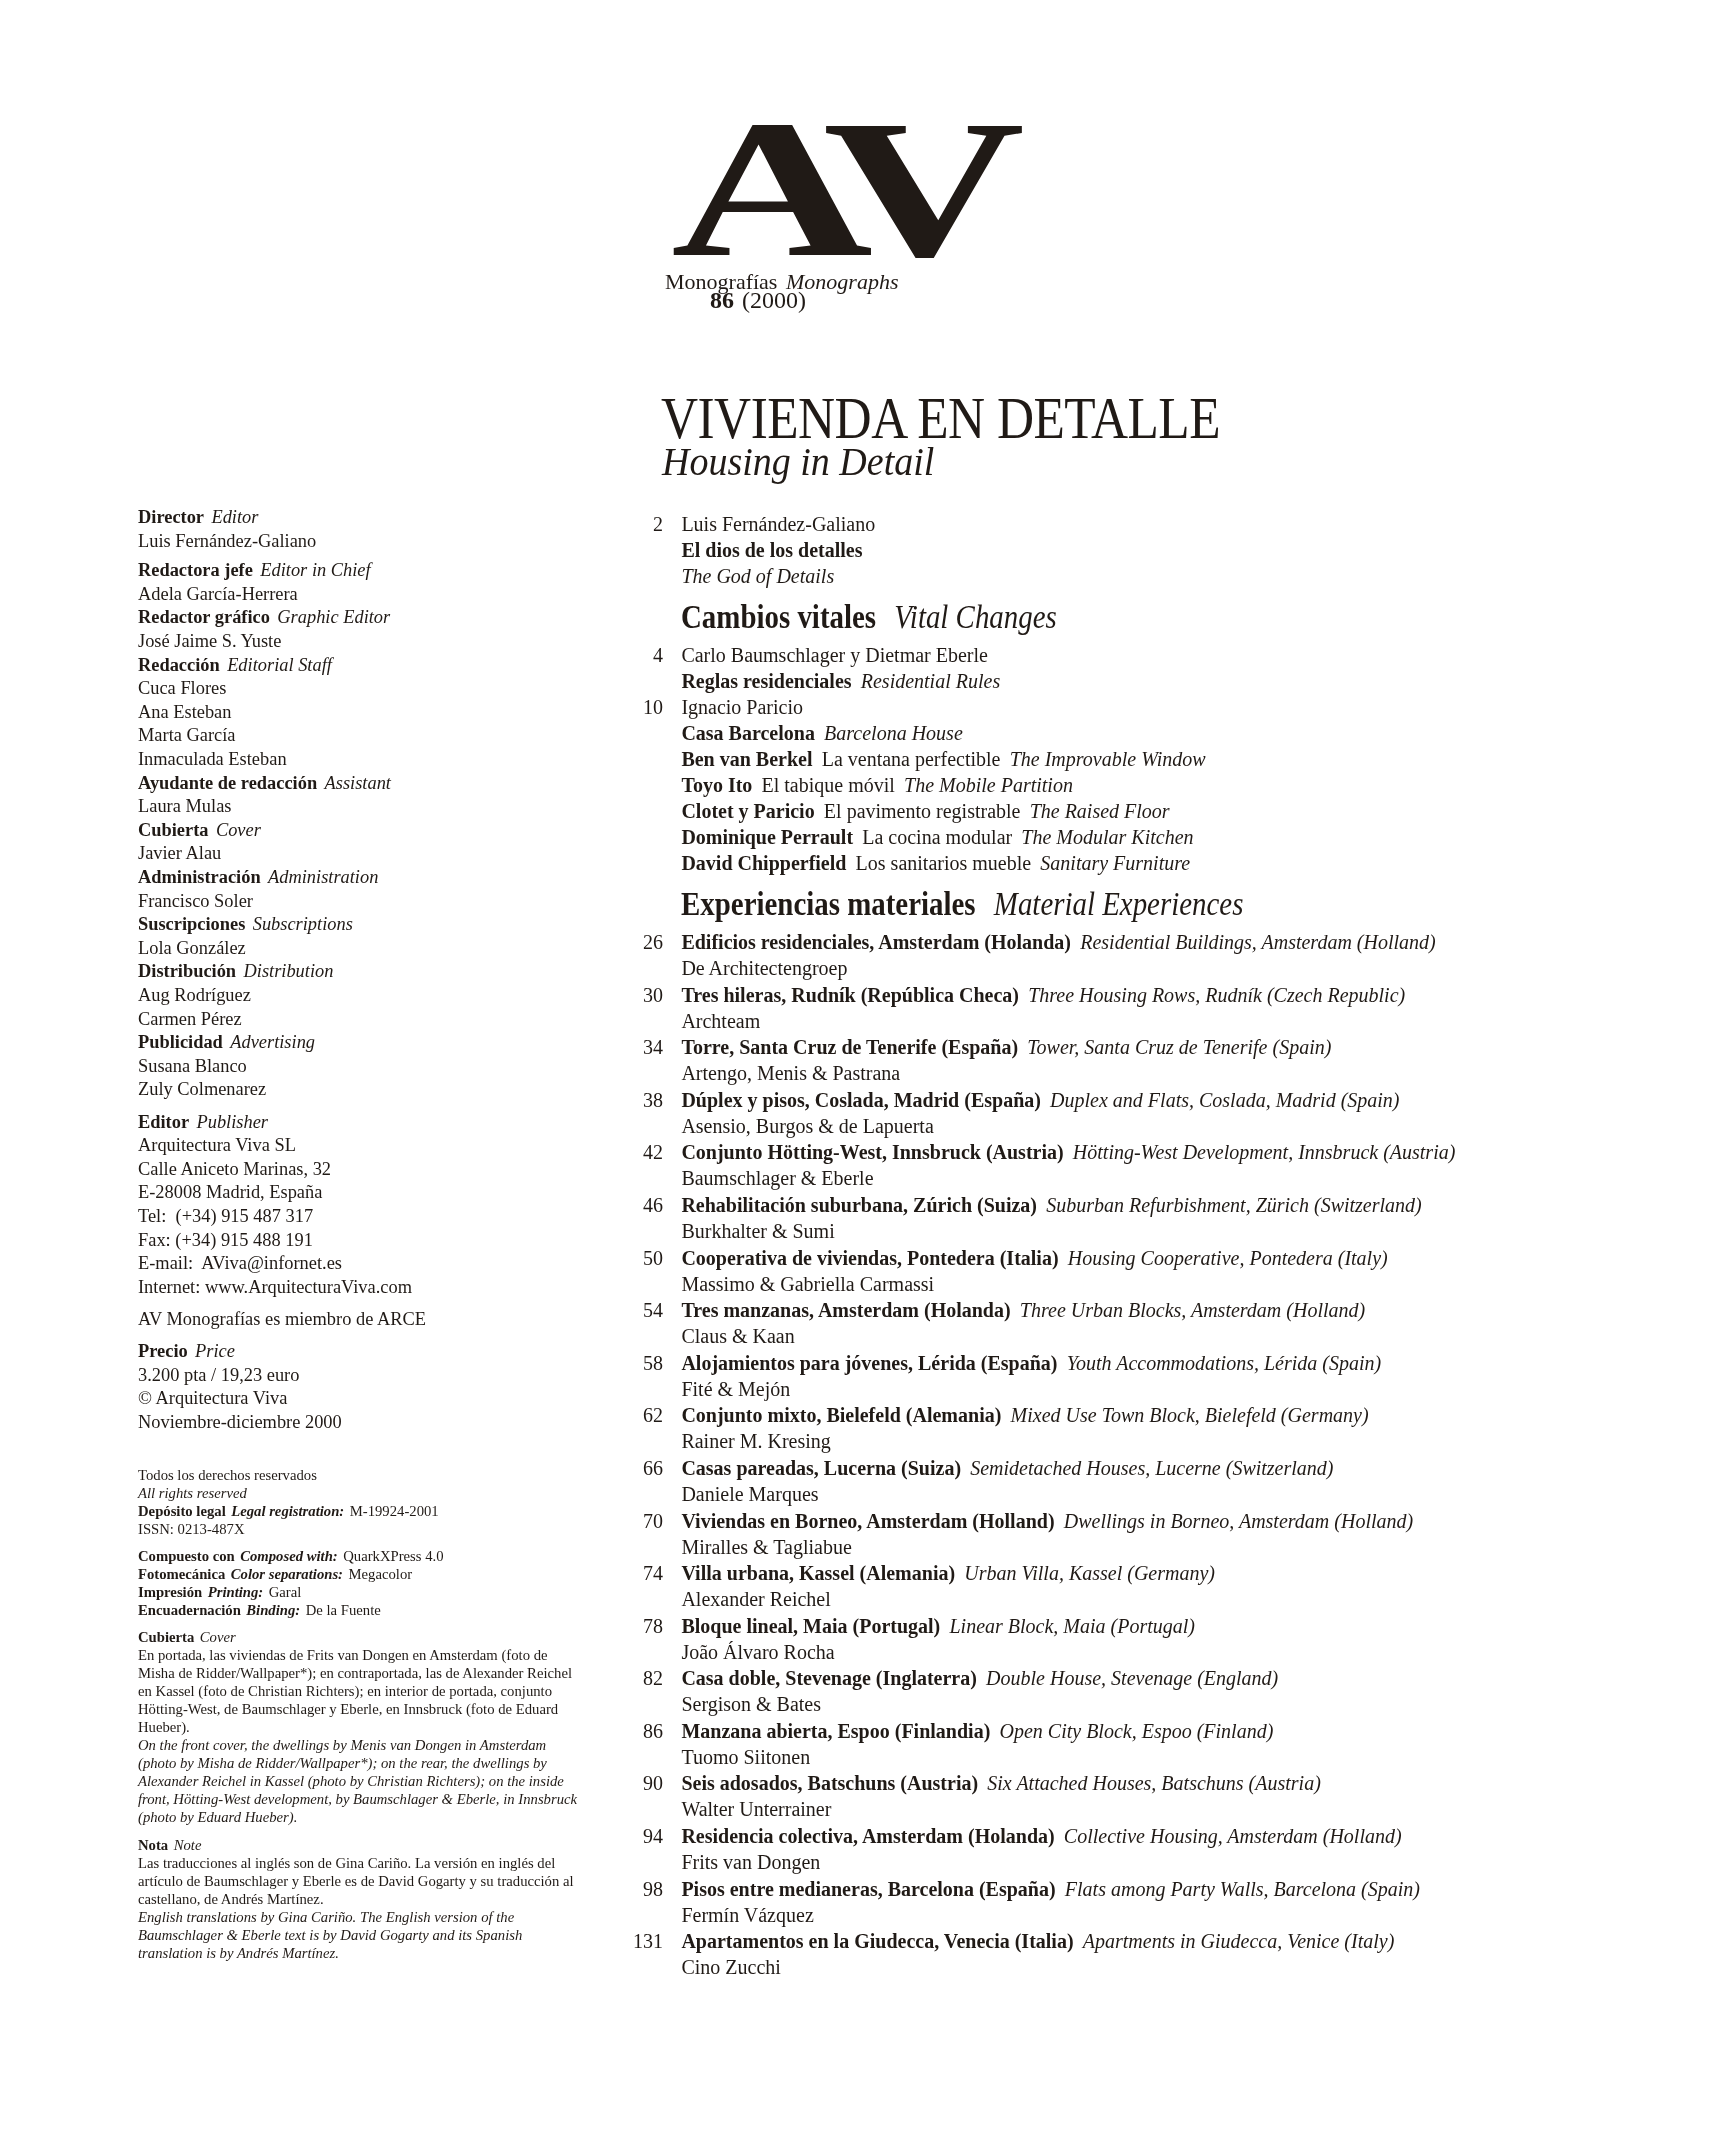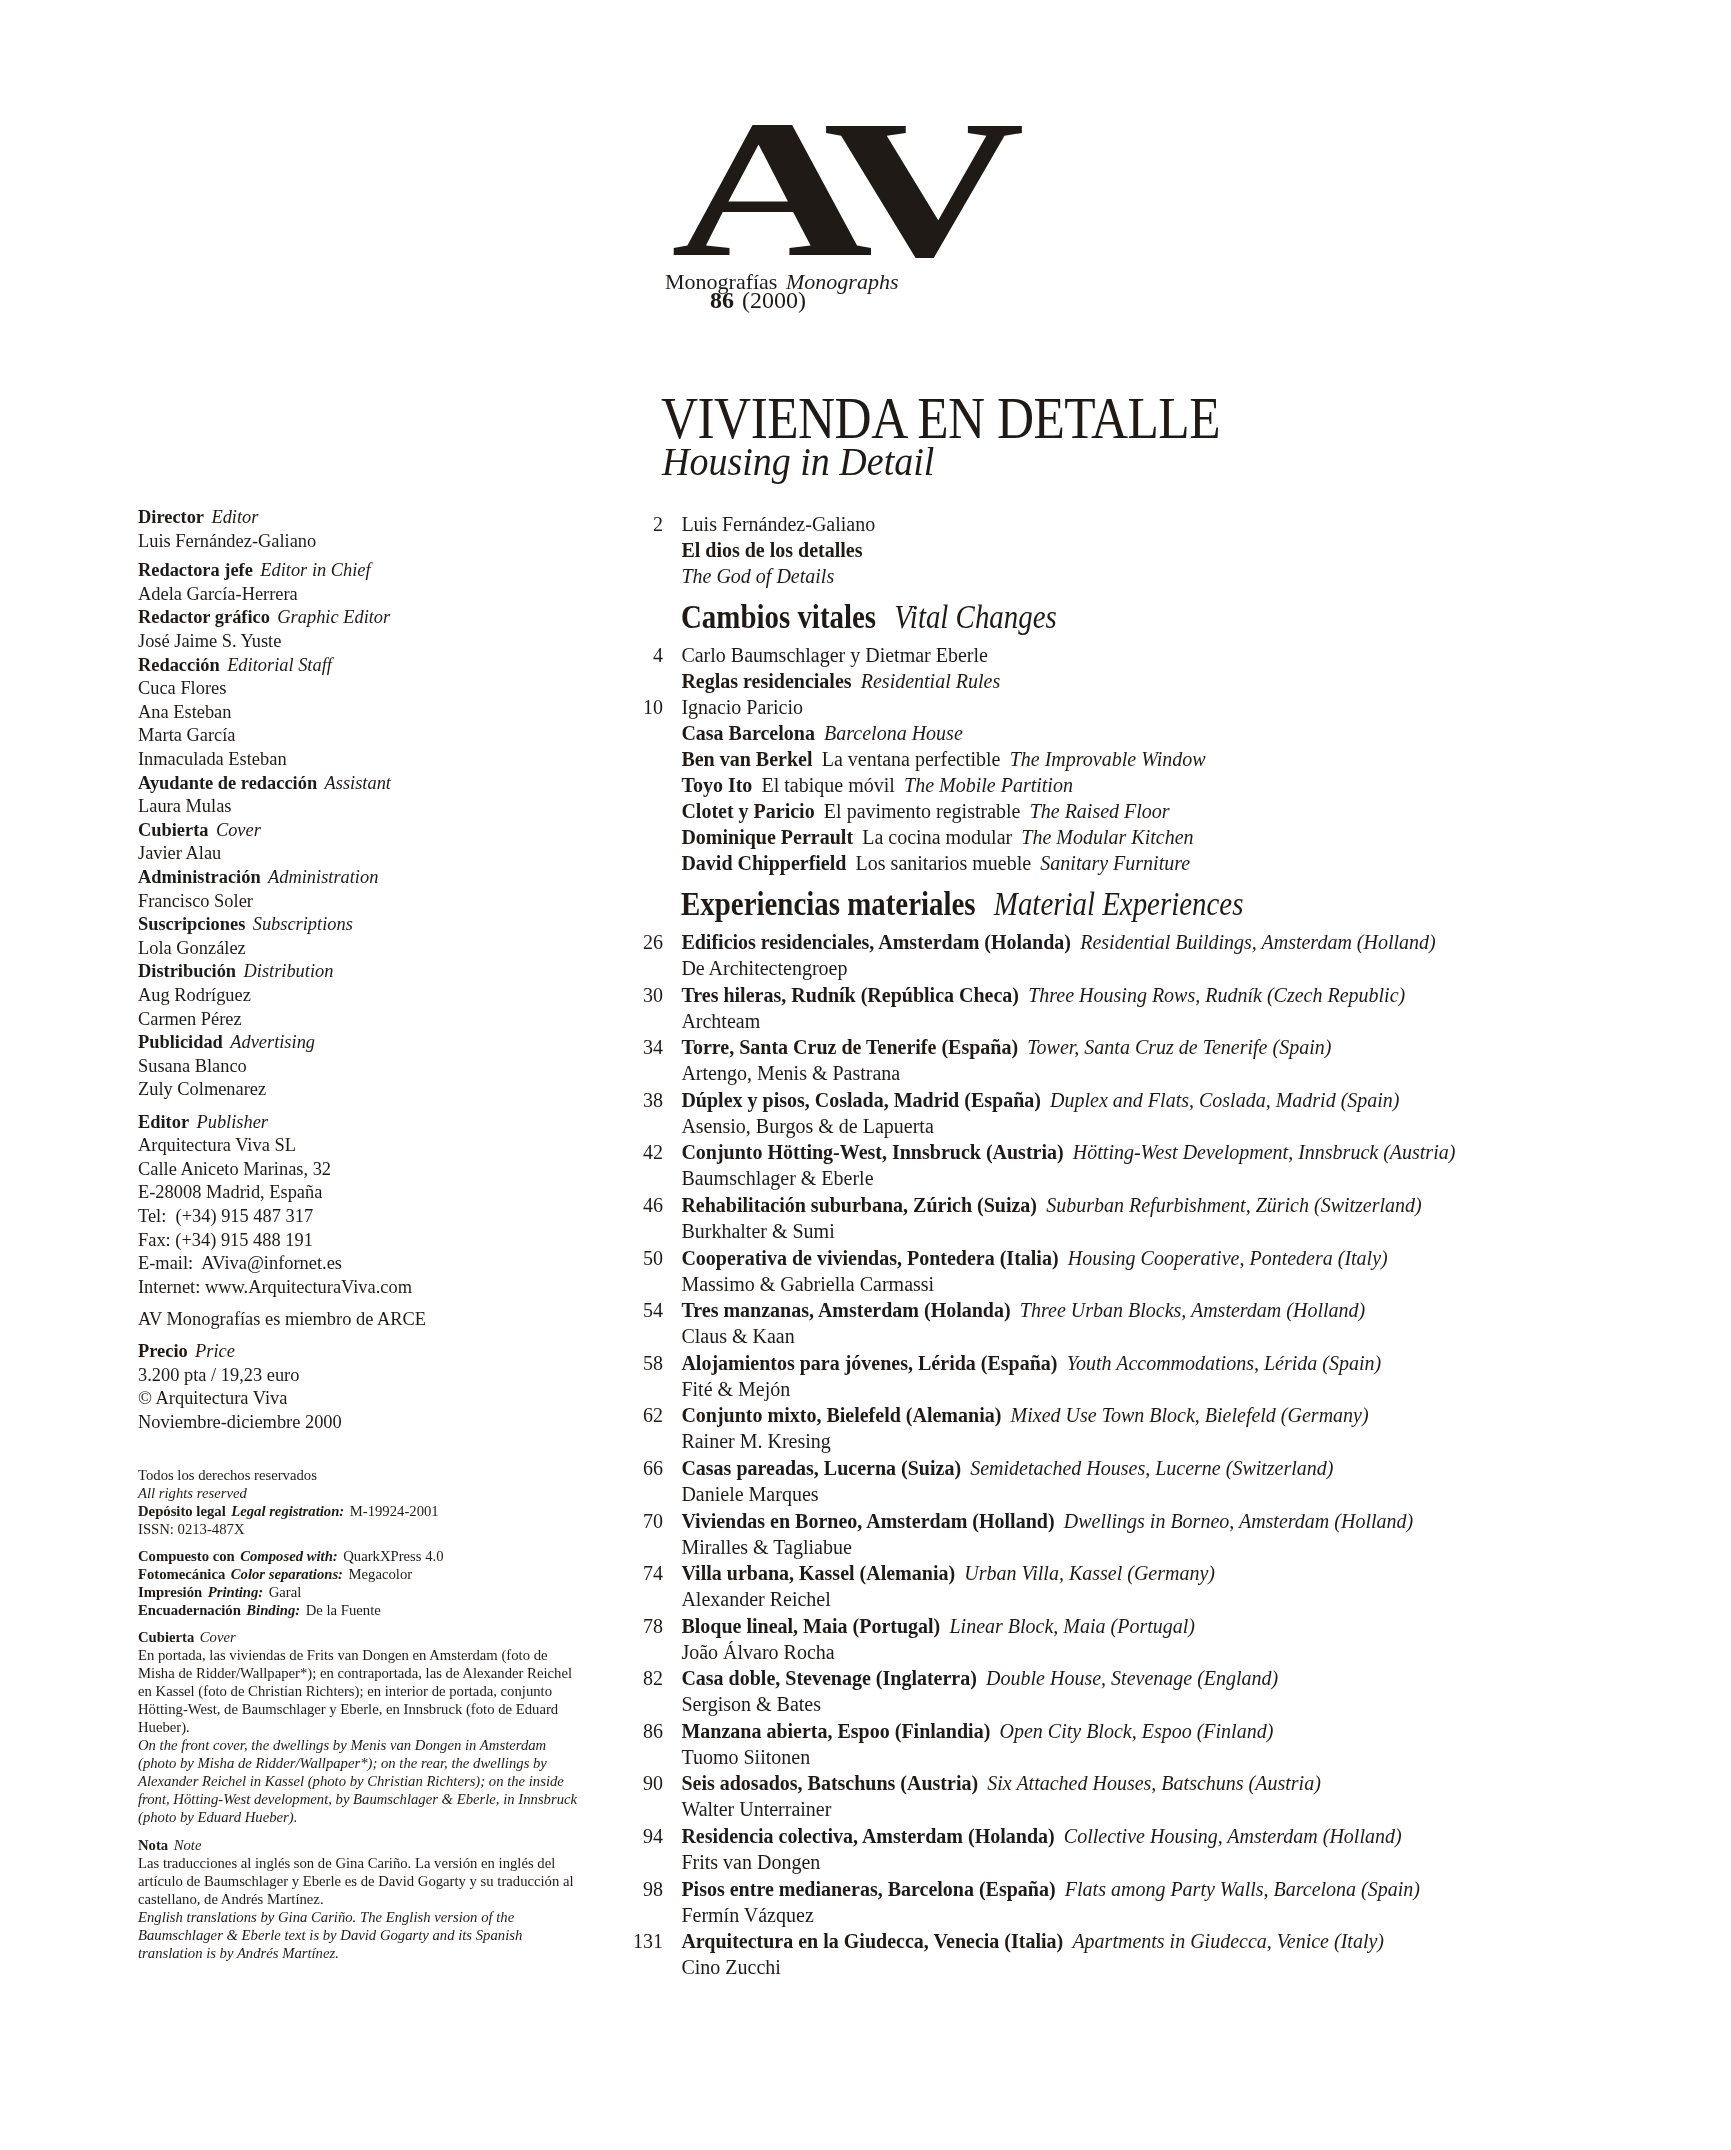--- a/index.html
+++ b/index.html
@@ -344,18 +344,18 @@
     <div class="toc-entry">
       <div class="toc-num">98</div>
       <div class="toc-lines">
         <div class="line"><span class="seg b">Pisos entre medianeras, Barcelona (España)</span><span class="seg i">Flats among Party Walls, Barcelona (Spain)</span></div>
         <div class="line"><span class="seg">Fermín Vázquez</span></div>
       </div>
     </div>
     <div class="toc-entry">
       <div class="toc-num">131</div>
       <div class="toc-lines">
-        <div class="line"><span class="seg b">Arquitectura en la Giudecca, Venecia (Italia)</span><span class="seg i">Apartments in Giudecca, Venice (Italy)</span></div>
+        <div class="line"><span class="seg b">Apartamentos en la Giudecca, Venecia (Italia)</span><span class="seg i">Apartments in Giudecca, Venice (Italy)</span></div>
         <div class="line"><span class="seg">Cino Zucchi</span></div>
       </div>
     </div>
   </div>
 
 
 </body></html>

